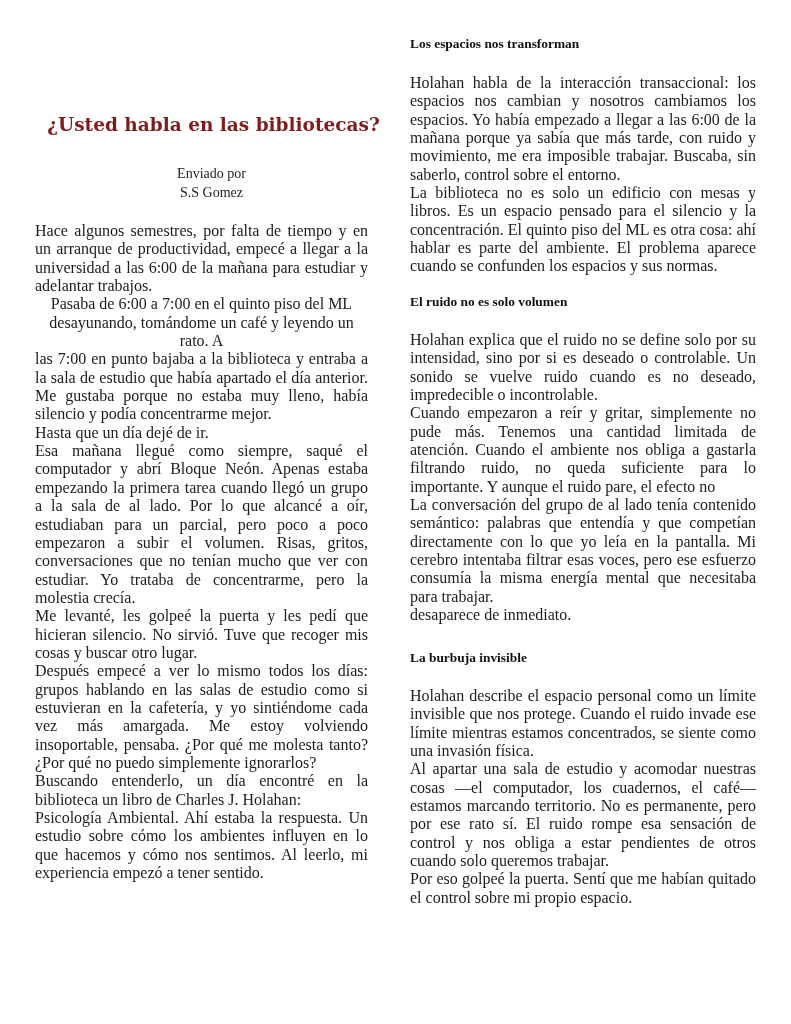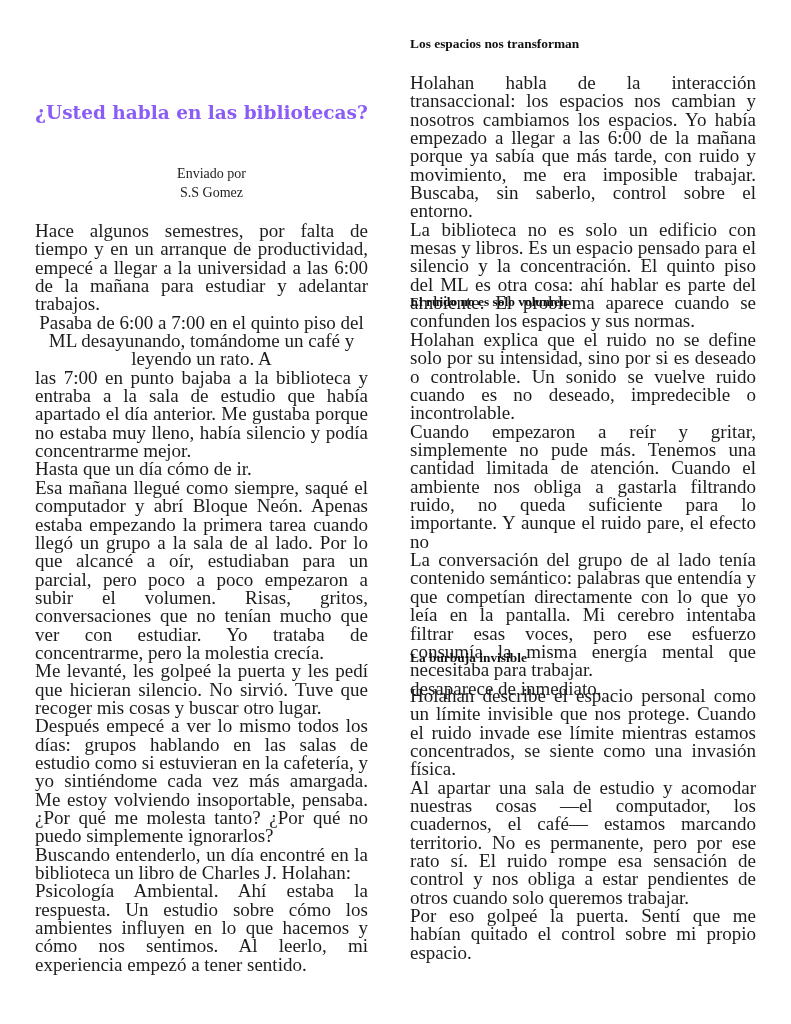--- a/index.html
+++ b/index.html
@@ -11,21 +11,21 @@
     width: 791px;
     height: 1024px;
     position: relative;
     overflow: hidden;
     color: #1a1a1a;
     font-family: "DejaVu Serif", "Liberation Serif", serif;
   }
   .col {
     position: absolute;
     font-family: "Liberation Serif", "DejaVu Serif", serif;
-    font-size: 19px;
+    font-size: 16px;
     line-height: 18.35px;
     color: #1c1c1c;
   }
   .col-left {
     left: 35px;
     top: 222px;
     width: 333px;
   }
   .col-right {
     left: 410px;
@@ -41,22 +41,22 @@
   .article-title {
     position: absolute;
     left: 35px;
     top: 101px;
     width: 333px;
     text-align: center;
     font-family: "DejaVu Serif", "Liberation Serif", serif;
     font-weight: bold;
     font-size: 18.5px;
     line-height: 24px;
-    color: #8b5cf6;
-    margin: 0;
+    color: #7f1d1d;
+    margin: 12px;
   }
   .byline {
     position: absolute;
     left: 35px;
     top: 164px;
     width: 333px;
     text-align: center;
     font-family: "Liberation Serif", "DejaVu Serif", serif;
     font-size: 14px;
     line-height: 19px;
@@ -87,21 +87,21 @@
 
 <div class="byline">
   <div>Enviado por</div>
   <div>S.S Gomez</div>
 </div>
 
 <div class="col col-left">
   <p class="para">Hace algunos semestres, por falta de tiempo y en un arranque de productividad, empecé a llegar a la universidad a las 6:00 de la mañana para estudiar y adelantar trabajos.</p>
   <p class="para" style="text-align:center">Pasaba de 6:00 a 7:00 en el quinto piso del ML desayunando, tomándome un café y leyendo un rato. A</p>
   <p class="para">las 7:00 en punto bajaba a la biblioteca y entraba a la sala de estudio que había apartado el día anterior. Me gustaba porque no estaba muy lleno, había silencio y podía concentrarme mejor.</p>
-  <p class="para">Hasta que un día cómo de ir.</p>
+  <p class="para">Hasta que un día dejé de ir.</p>
   <p class="para">Esa mañana llegué como siempre, saqué el computador y abrí Bloque Neón. Apenas estaba empezando la primera tarea cuando llegó un grupo a la sala de al lado. Por lo que alcancé a oír, estudiaban para un parcial, pero poco a poco empezaron a subir el volumen. Risas, gritos, conversaciones que no tenían mucho que ver con estudiar. Yo trataba de concentrarme, pero la molestia crecía.</p>
   <p class="para">Me levanté, les golpeé la puerta y les pedí que hicieran silencio. No sirvió. Tuve que recoger mis cosas y buscar otro lugar.</p>
   <p class="para">Después empecé a ver lo mismo todos los días: grupos hablando en las salas de estudio como si estuvieran en la cafetería, y yo sintiéndome cada vez más amargada. Me estoy volviendo insoportable, pensaba. ¿Por qué me molesta tanto? ¿Por qué no puedo simplemente ignorarlos?</p>
   <p class="para">Buscando entenderlo, un día encontré en la biblioteca un libro de Charles J. Holahan:</p>
   <p class="para">Psicología Ambiental. Ahí estaba la respuesta. Un estudio sobre cómo los ambientes influyen en lo que hacemos y cómo nos sentimos. Al leerlo, mi experiencia empezó a tener sentido.</p>
 </div>
 
 <h2 class="section-heading sec1-heading">Los espacios nos transforman</h2>
 <div class="col col-right sec1-body">
   <p class="para">Holahan habla de la interacción transaccional: los espacios nos cambian y nosotros cambiamos los espacios. Yo había empezado a llegar a las 6:00 de la mañana porque ya sabía que más tarde, con ruido y movimiento, me era imposible trabajar. Buscaba, sin saberlo, control sobre el entorno.</p>

